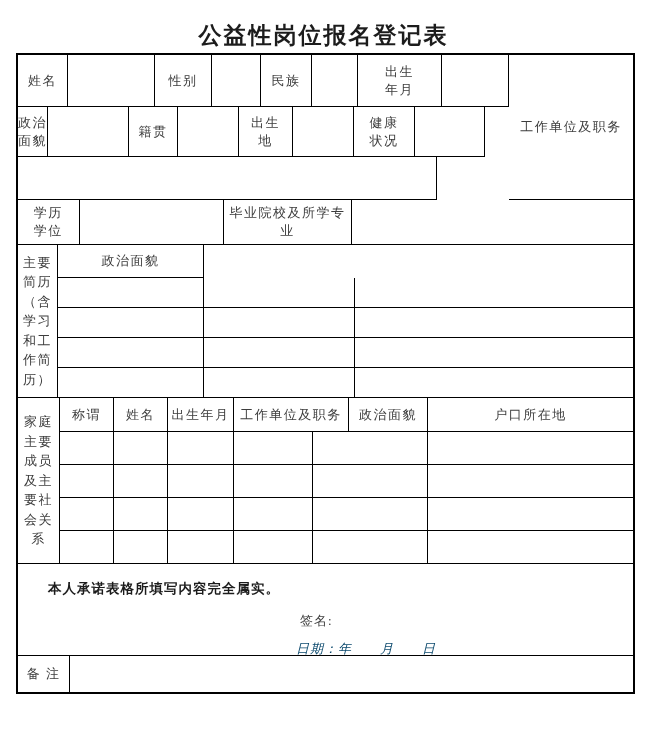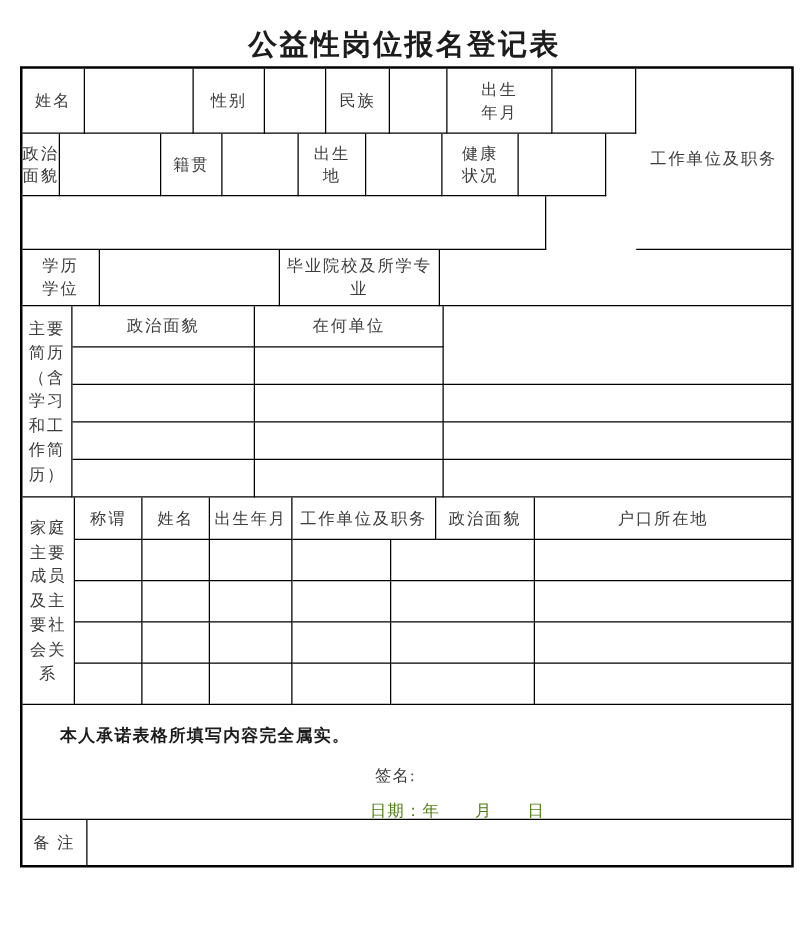--- a/index.html
+++ b/index.html
@@ -28,21 +28,21 @@
   }
   .cell.last { border-right:none; }
   .row-final > .cell { border-bottom:none; }
   .vlabel { line-height:1.5; }
   .promise-cell { display:block; position:relative; text-align:left; }
   .promise-text {
     position:absolute; top:16px; left:30px;
     font-weight:bold; color:#1c1c1c; font-size:13.5px; letter-spacing:1px;
   }
   .sign-line { position:absolute; top:48px; left:282px; font-size:13px; color:#3d3d3d; letter-spacing:1px; }
-  .date-line { position:absolute; top:76px; left:278px; font-size:13px; color:#4d7c0f; letter-spacing:1px; }
+  .date-line { position:absolute; top:76px; left:278px; font-size:13px; color:#0c4a6e; letter-spacing:1px;font-style:italic; }
 </style>
 </head>
 <body>
 
 <div class="page">
 
   <div class="title">公益性岗位报名登记表</div>
 
   <div class="form">
 
@@ -91,21 +91,20 @@
       <div class="cell vlabel" style="width:40px">主要
 简历
 （含
 学习
 和工
 作简
 历）</div>
       <div class="stack" style="width:575px">
         <div class="row" style="height:33px">
           <div class="cell" style="width:146px">政治面貌</div>
-          <div class="cell" style="width:151px">在何单位</div>
         </div>
         <div class="row" style="height:30px">
           <div class="cell" style="width:146px"></div>
           <div class="cell" style="width:151px"></div>
           <div class="cell last" style="width:278px"></div>
         </div>
       <div class="row" style="height:30px">
           <div class="cell" style="width:146px"></div>
           <div class="cell" style="width:151px"></div>
           <div class="cell last" style="width:278px"></div>

